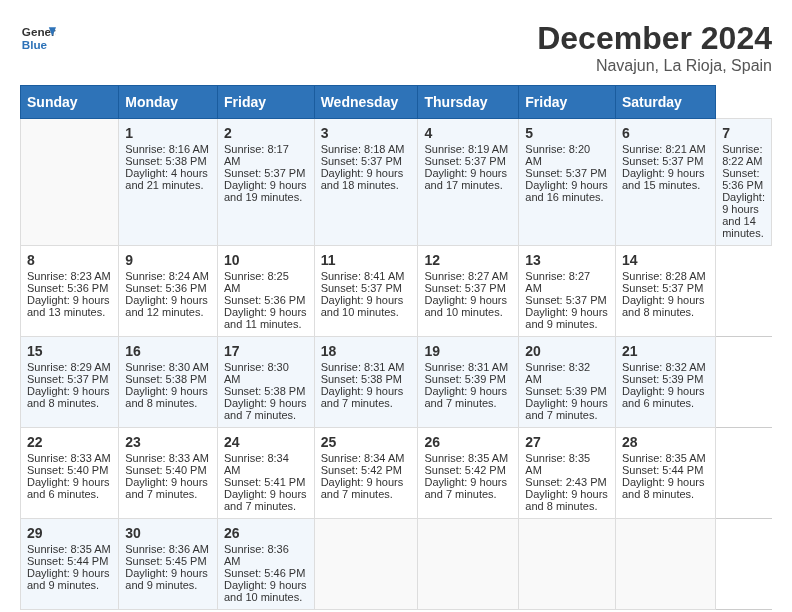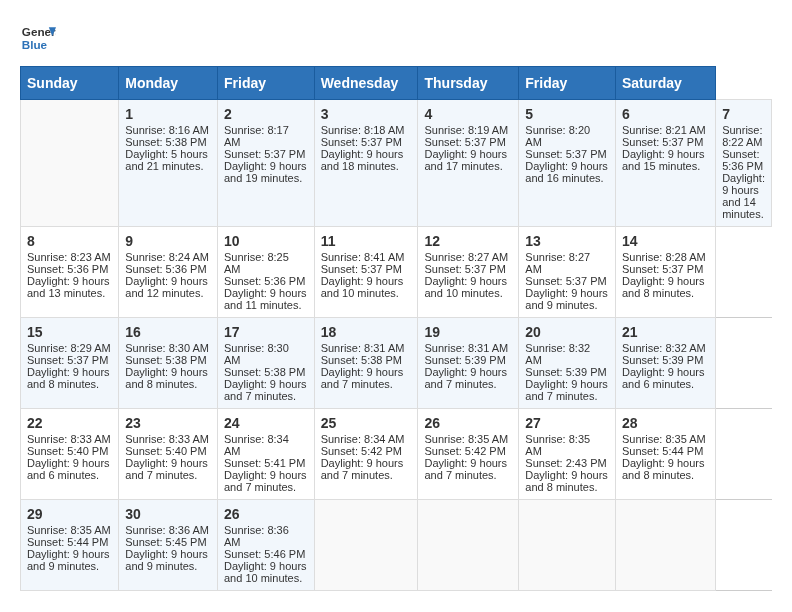--- a/index.html
+++ b/index.html
@@ -84,20 +84,24 @@
 </head>
 <body>
 
 <div class="header">
   <div class="logo">
     <svg class="logo-icon" viewBox="0 0 40 40" width="40" height="40">
       <text x="2" y="18" font-size="13" font-weight="bold" fill="#333" font-family="Arial">General</text>
       <text x="2" y="32" font-size="13" font-weight="bold" fill="#2e73b8" font-family="Arial">Blue</text>
       <polygon points="32,8 40,8 36,18" fill="#2e73b8"></polygon>
     </svg>
+  </div>
+  <div class="title-block">
+    <div class="month-title">December 2024</div>
+    <div class="location">Navajun, La Rioja, Spain</div>
   </div>
 </div>
 
 <table>
   <thead>
     <tr>
     <th>Sunday</th>
         <th>Monday</th>
         <th>Friday</th>
         <th>Wednesday</th>
@@ -106,21 +110,21 @@
         <th>Saturday</th>
       </tr>
   </thead>
   <tbody id="calendar-body">
   <tr>
         <td class="empty-cell"></td>
         <td>
           <span class="day-number">1</span>
           <div>Sunrise: 8:16 AM</div>
           <div>Sunset: 5:38 PM</div>
-          <div>Daylight: 5 hours and 21 minutes.</div>
+          <div>Daylight: 4 hours and 21 minutes.</div>
         </td>
         <td>
           <span class="day-number">2</span>
           <div>Sunrise: 8:17 AM</div>
           <div>Sunset: 5:37 PM</div>
           <div>Daylight: 9 hours and 19 minutes.</div>
         </td>
         <td>
           <span class="day-number">3</span>
           <div>Sunrise: 8:18 AM</div>

